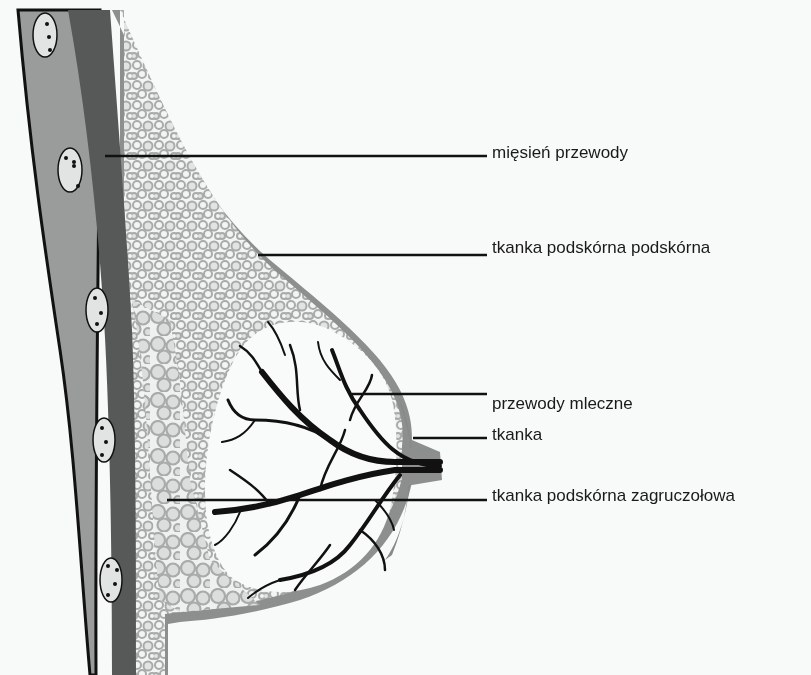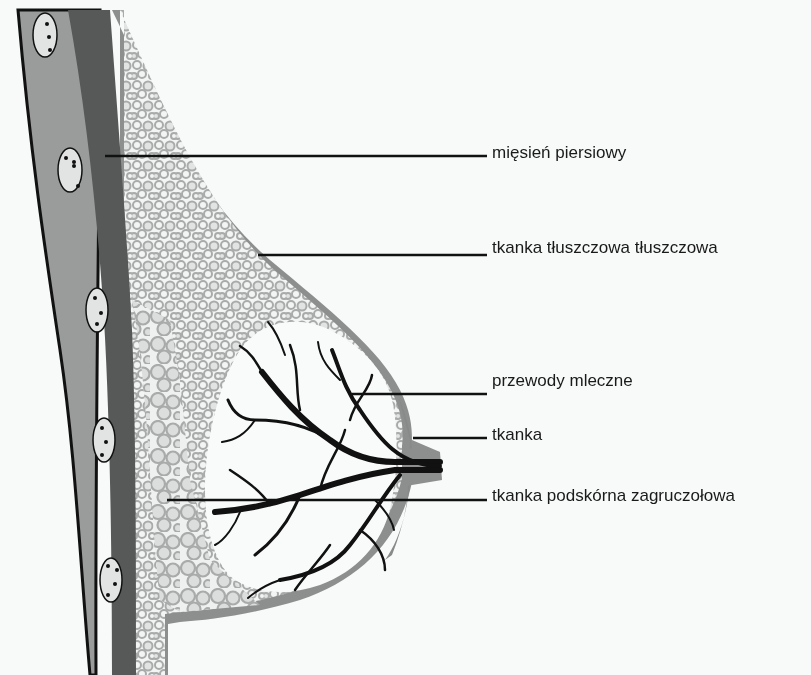--- a/index.html
+++ b/index.html
@@ -93,17 +93,17 @@
 
   <g stroke="#111111" stroke-width="2.5">
     <line x1="105" y1="156" x2="487" y2="156"></line>
     <line x1="258" y1="255" x2="487" y2="255"></line>
     <line x1="352" y1="394" x2="487" y2="394"></line>
     <line x1="413" y1="438" x2="487" y2="438"></line>
     <line x1="167" y1="500" x2="487" y2="500"></line>
   </g>
 </svg>
 
-<div class="label" style="left:492px; top:143px;">mięsień piersiowy</div>
-<div class="label" style="left:492px; top:238px;">tkanka tłuszczowa tłuszczowa</div>
-<div class="label" style="left:492px; top:371px;">przewody mleczne</div>
+<div class="label" style="left:492px; top:143px;">mięsień przewody</div>
+<div class="label" style="left:492px; top:238px;">tkanka podskórna podskórna</div>
+<div class="label" style="left:492px; top:394px;">przewody mleczne</div>
 <div class="label" style="left:492px; top:425px;">tkanka</div>
 <div class="label" style="left:492px; top:486px;">tkanka podskórna zagruczołowa</div>
 
 </body></html>

